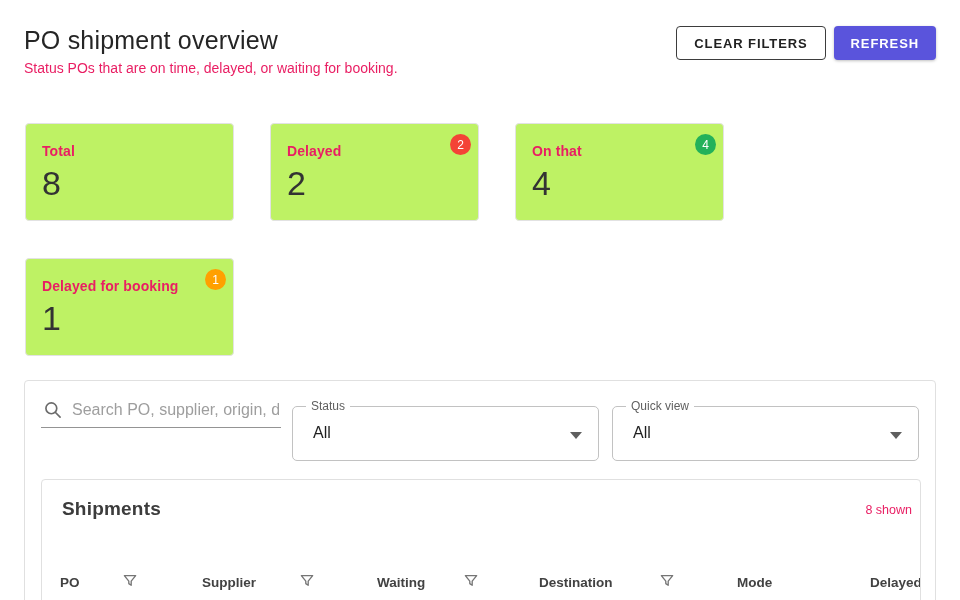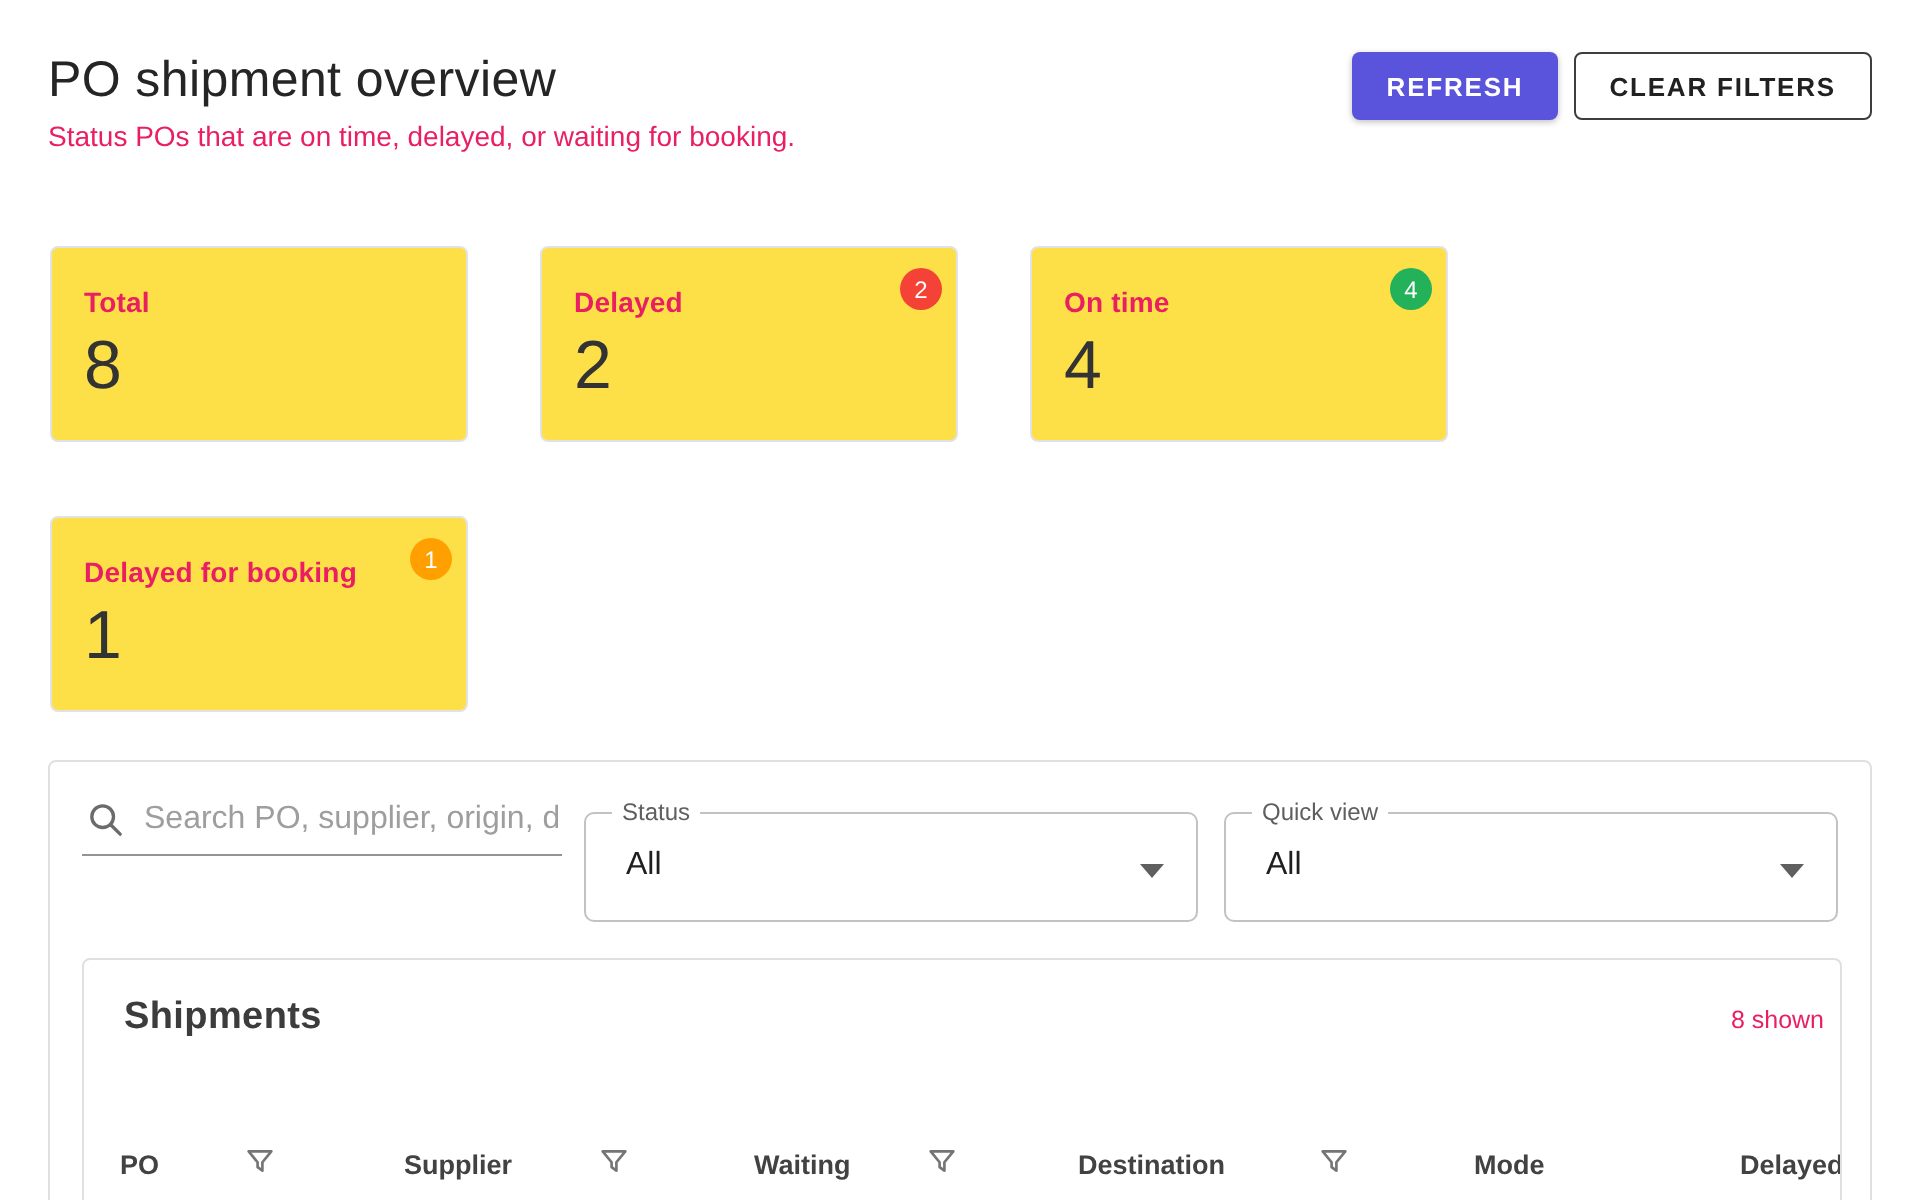--- a/index.html
+++ b/index.html
@@ -17,21 +17,21 @@
     letter-spacing:.9px; display:flex; align-items:center; padding:0 17px;
     cursor:pointer; font-family:"Liberation Sans", sans-serif; }
   .btn-primary { background:#5a54dc; color:#fff; border:none;
     box-shadow:0 1px 3px rgba(0,0,0,.25); }
   .btn-outline { background:#fff; color:#212121; border:1px solid #3d3d3d; }
 
   
   .cards { position:absolute; left:25px; top:123px; width:911px;
     display:flex; flex-wrap:wrap; gap:37px 36px; }
   .card { width:209px; height:98px; border:1px solid #e2e2e2; border-radius:4px;
-    background:#fde047; position:relative; padding:19px 16px 0; }
+    background:#bef264; position:relative; padding:19px 16px 0; }
   .card-label { font-size:14px; font-weight:700; color:#e91e63; letter-spacing:.1px; }
   .card-value { font-size:34px; font-weight:400; color:#333; margin-top:5px; }
   .badge { position:absolute; top:10px; right:7px; width:21px; height:21px;
     border-radius:50%; color:#fff; font-size:12px; font-weight:500;
     display:flex; align-items:center; justify-content:center; }
 
   
   .panel { position:absolute; left:24px; top:380px; width:912px; height:240px;
     background:#fff; border:1px solid #e0e0e0; border-radius:4px; }
 
@@ -68,36 +68,36 @@
 </style>
 </head>
 <body>
 
 <div class="page-header">
   <div class="page-title">PO shipment overview</div>
   <div class="page-subtitle">Status POs that are on time, delayed, or waiting for booking.</div>
 </div>
 
 <div class="toolbar">
+  <button class="btn btn-outline">CLEAR FILTERS</button>
   <button class="btn btn-primary">REFRESH</button>
-  <button class="btn btn-outline">CLEAR FILTERS</button>
 </div>
 
 <div class="cards">
   <div class="card">
     <div class="card-label">Total</div>
     <div class="card-value">8</div>
   </div>
   <div class="card">
     <div class="card-label">Delayed</div>
     <div class="card-value">2</div>
     <div class="badge" style="background-color: rgb(244, 67, 54);">2</div>
   </div>
   <div class="card">
-    <div class="card-label">On time</div>
+    <div class="card-label">On that</div>
     <div class="card-value">4</div>
     <div class="badge" style="background-color: rgb(35, 177, 90);">4</div>
   </div>
   <div class="card">
     <div class="card-label">Delayed for booking</div>
     <div class="card-value">1</div>
     <div class="badge" style="background-color: rgb(255, 160, 0);">1</div>
   </div>
 </div>
 

